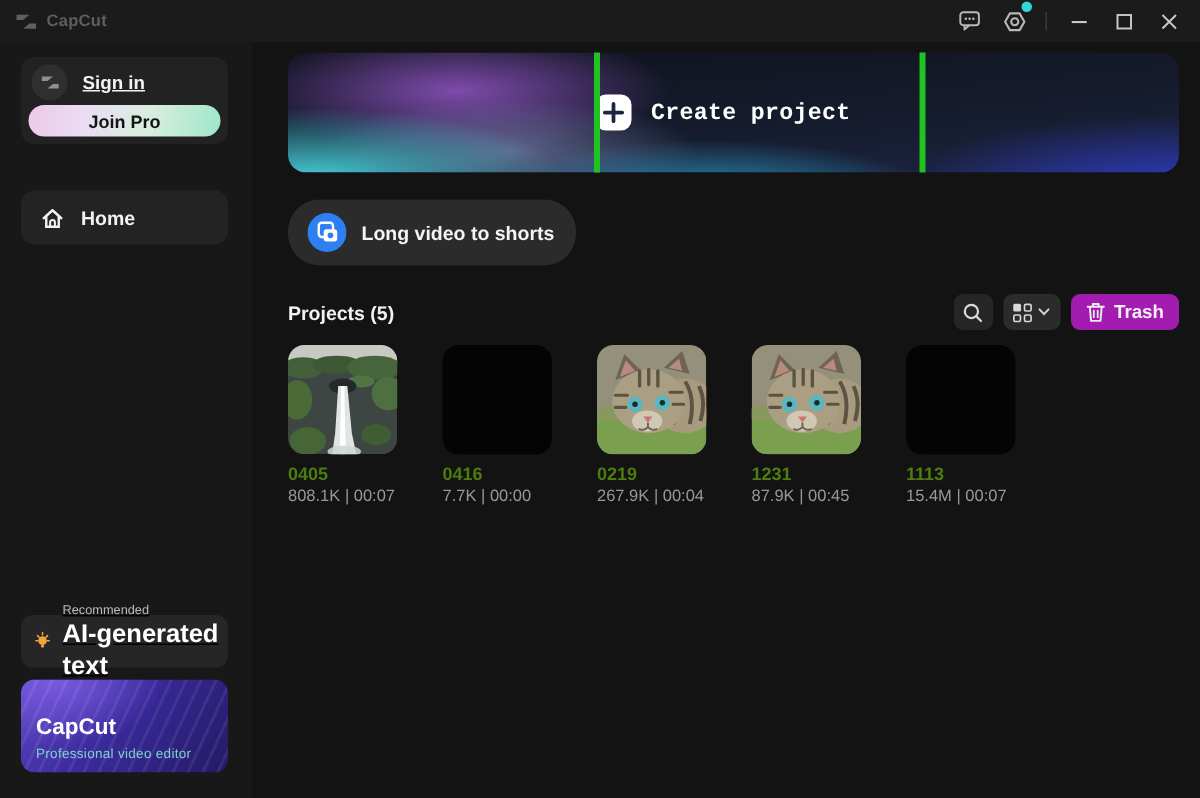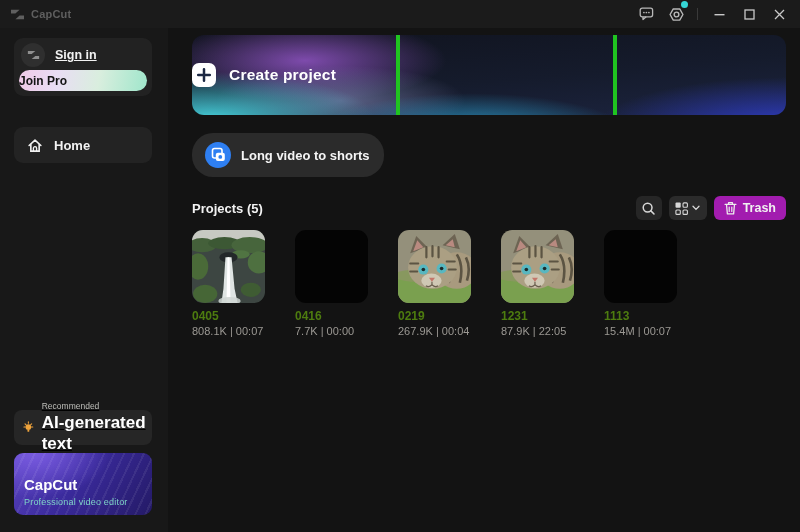--- a/index.html
+++ b/index.html
@@ -18,21 +18,21 @@
   .notif-dot { position:absolute; right:1px; top:-1px; width:7px; height:7px; border-radius:50%; background:#35d6d6; }
 
   
   #sidebar { position:absolute; left:0; top:28px; width:168px; height:504px; background:#181818; }
   .account-card { position:absolute; left:14px; top:10px; width:138px; height:58px; background:#222222; border-radius:9px; }
   .signin-row { display:flex; align-items:center; gap:10px; padding:5px 0 3px 7px; cursor:default; }
   .avatar { width:24px; height:24px; border-radius:50%; background:#2f2f2f; display:flex; align-items:center; justify-content:center; }
   .signin-label { font-size:12.5px; font-weight:bold; color:#f2f2f2;text-decoration:underline; }
   .joinpro { position:absolute; left:5px; right:5px; bottom:5px; height:21px; border-radius:11px;
              background:linear-gradient(100deg,#eec9e6 0%,#e9ddf4 30%,#d9eede 62%,#9fe6cb 100%);
-             display:flex; align-items:center; }
+             display:flex; align-items:center; justify-content:center; }
   .joinpro span { font-size:12px; font-weight:bold; color:#141414; }
   .home-btn { position:absolute; left:14px; top:99px; width:138px; height:36px; background:#232323; border-radius:9px;
               display:flex; align-items:center; gap:11px; padding-left:13px; }
   .home-btn span { font-size:13px; font-weight:bold; color:#f2f2f2;text-align:right; }
 
   .rec-card { position:absolute; left:14px; top:382px; width:138px; height:35px; background:#262626; border-radius:8px;
               display:flex; align-items:center; gap:7px; padding-left:8px; }
   .rec-col { display:flex; flex-direction:column; line-height:1.25;text-decoration:underline; }
   .rec-label { font-size:8.5px; color:#bdbdb8; }
   .rec-feature { font-size:17px; font-weight:bold; color:#ffffff; }
@@ -49,21 +49,21 @@
   #main { position:absolute; left:168px; top:28px; width:632px; height:504px; background:#131313; }
 
   .banner { position:absolute; left:24px; top:7px; width:594px; height:80px; border-radius:12px; overflow:hidden;
             background:
               radial-gradient(45% 95% at 3% 105%, rgba(72,215,226,0.95), rgba(72,215,226,0) 62%),
               radial-gradient(42% 85% at 47% 128%, rgba(45,178,226,0.90), rgba(45,178,226,0) 65%),
               radial-gradient(52% 105% at 100% 118%, rgba(48,62,210,0.95), rgba(48,62,210,0) 62%),
               radial-gradient(30% 62% at 25% 82%, rgba(152,158,212,0.55), rgba(152,158,212,0) 70%),
               radial-gradient(36% 78% at 19% 32%, rgba(145,84,196,0.85), rgba(145,84,196,0) 66%),
               linear-gradient(175deg,#10131e 0%,#151b2c 55%,#1c2440 100%); cursor:pointer; }
-  .create-row { position:absolute; left:0; right:14px; top:0; bottom:0; display:flex; align-items:center; gap:13px; }
+  .create-row { position:absolute; left:0; right:14px; top:0; bottom:0; display:flex; align-items:center; justify-content:center; gap:13px;font-family:Liberation Mono, monospace; }
   .plus-box { width:24px; height:24px; border-radius:7px; background:#ffffff; display:flex; align-items:center; justify-content:center; }
   .create-label { font-size:15.5px; font-weight:bold; color:#ffffff; letter-spacing:.2px; }
 
   .green-box { position:absolute; left:204px; top:-7px; width:221px; height:113px;
                border:4px solid #20c420; pointer-events:none; z-index:30; }
 
   .lvts { position:absolute; left:24px; top:105px; width:192px; height:44px; background:#2b2b2b; border-radius:21px;
           display:flex; align-items:center; gap:10px; padding-left:13px; }
   .lvts span { font-size:13px; font-weight:bold; color:#f5f5f5; }
 
@@ -308,21 +308,21 @@
             <circle cx="25" cy="39" r="5" fill="#58b7c0"></circle>
               <circle cx="43" cy="38" r="5" fill="#58b7c0"></circle>
             <circle cx="25" cy="39" r="1.8" fill="#1c2a2a"></circle>
               <circle cx="43" cy="38" r="1.8" fill="#1c2a2a"></circle>
             <ellipse cx="33" cy="50" rx="10" ry="7" fill="#cfc8b4"></ellipse>
             <path d="M30.5 47 h6 L33.5 51 Z" fill="#c4766a"></path>
             <path d="M33.5 51 v3 M33.5 54 q-3 3 -6 1 M33.5 54 q3 3 6 1" stroke="#6b5f4e" stroke-width="1.2" fill="none"></path>
           </svg>
         </div>
         <div class="p-title">1231</div>
-        <div class="p-stats">87.9K | 22:05</div>
+        <div class="p-stats">87.9K | 00:45</div>
       </div>
 
       <div class="proj-card">
         <div class="thumb" style="background:#040404;"></div>
         <div class="p-title">1113</div>
         <div class="p-stats">15.4M | 00:07</div>
       </div>
 
     </div>
   </div>

